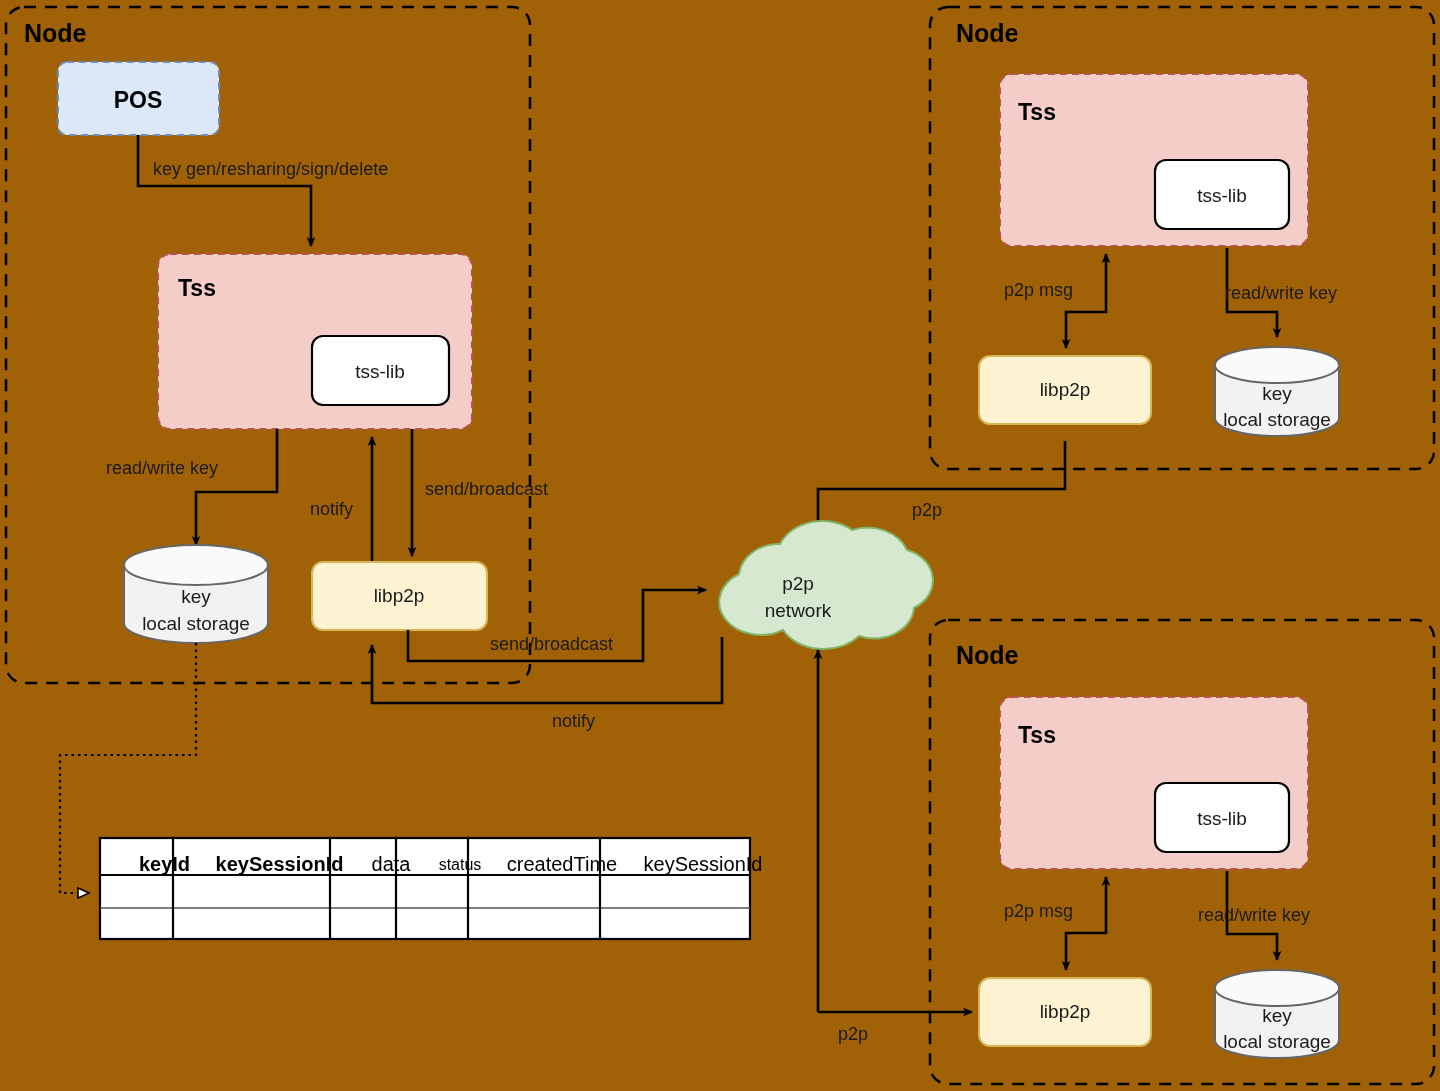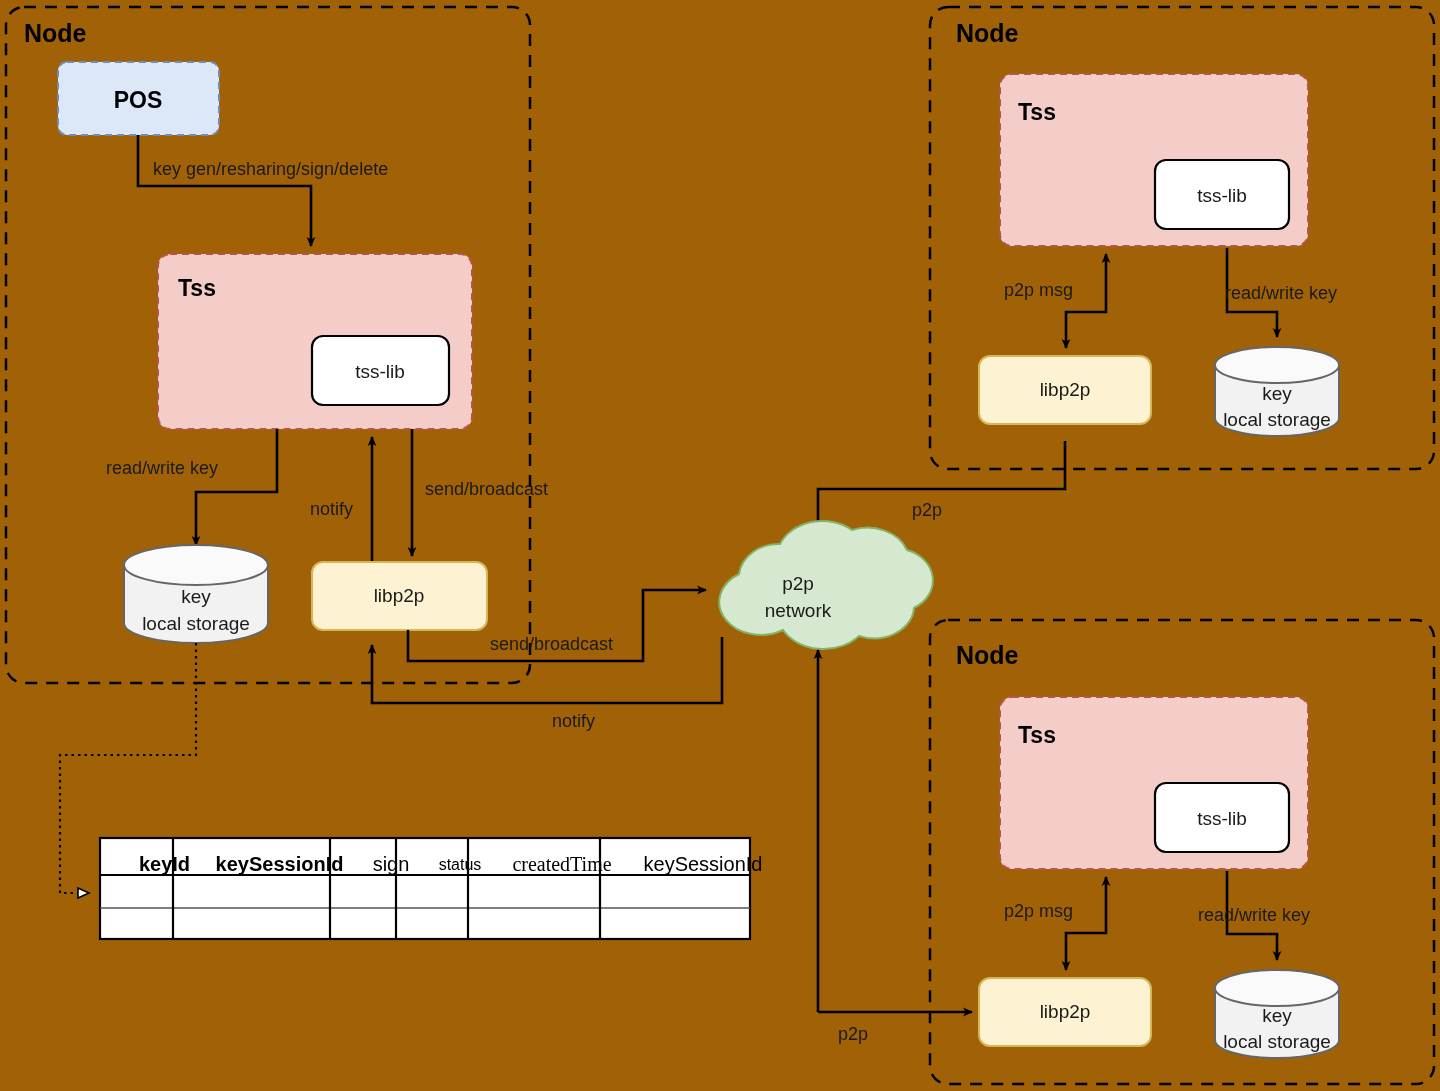--- a/index.html
+++ b/index.html
@@ -266,19 +266,19 @@
 
     <path class="flow" d="M818,1012 L818,650" marker-end="url(#arrow)"></path>
     <path class="flow" d="M818,1012 L972,1012" marker-end="url(#arrow)"></path>
     <text class="edge-label" x="838" y="1040">p2p</text>
   </svg>
 
   <div style="position:absolute;left:0;top:8px;width:1208px;height:1091px;pointer-events:none;margin-left:28px;">
     <div style="position:absolute;left:100px;top:838px;width:650px;height:37px;">
       <span style="position:absolute;left:0;top:0;width:73px;height:37px;display:flex;align-items:center;justify-content:center;font-size:20px;font-weight:bold;font-family:'Liberation Sans',sans-serif;color:#000;">keyId</span>
       <span style="position:absolute;left:73px;top:0;width:157px;height:37px;display:flex;align-items:center;justify-content:center;font-size:20px;font-weight:bold;font-family:'Liberation Sans',sans-serif;color:#000;">keySessionId</span>
-      <span style="position:absolute;left:230px;top:0;width:66px;height:37px;display:flex;align-items:center;justify-content:center;font-size:20px;font-family:'Liberation Sans',sans-serif;color:#000;">sign</span>
+      <span style="position:absolute;left:230px;top:0;width:66px;height:37px;display:flex;align-items:center;justify-content:center;font-size:20px;font-family:'Liberation Sans',sans-serif;color:#000;">data</span>
       <span style="position:absolute;left:296px;top:0;width:72px;height:37px;display:flex;align-items:center;justify-content:center;font-size:16px;font-family:'Liberation Sans',sans-serif;color:#000;">status</span>
-      <span style="position:absolute;left:368px;top:0;width:132px;height:37px;display:flex;align-items:center;justify-content:center;font-size:20px;font-family:Liberation Serif, serif;color:#000;">createdTime</span>
+      <span style="position:absolute;left:368px;top:0;width:132px;height:37px;display:flex;align-items:center;justify-content:center;font-size:20px;font-family:Liberation Sans, sans-serif;color:#000;">createdTime</span>
       <span style="position:absolute;left:500px;top:0;width:150px;height:37px;display:flex;align-items:center;justify-content:center;font-size:20px;font-family:'Liberation Sans',sans-serif;color:#000;">keySessionId</span>
     </div>
   </div>
 </div>
 
 </body></html>

